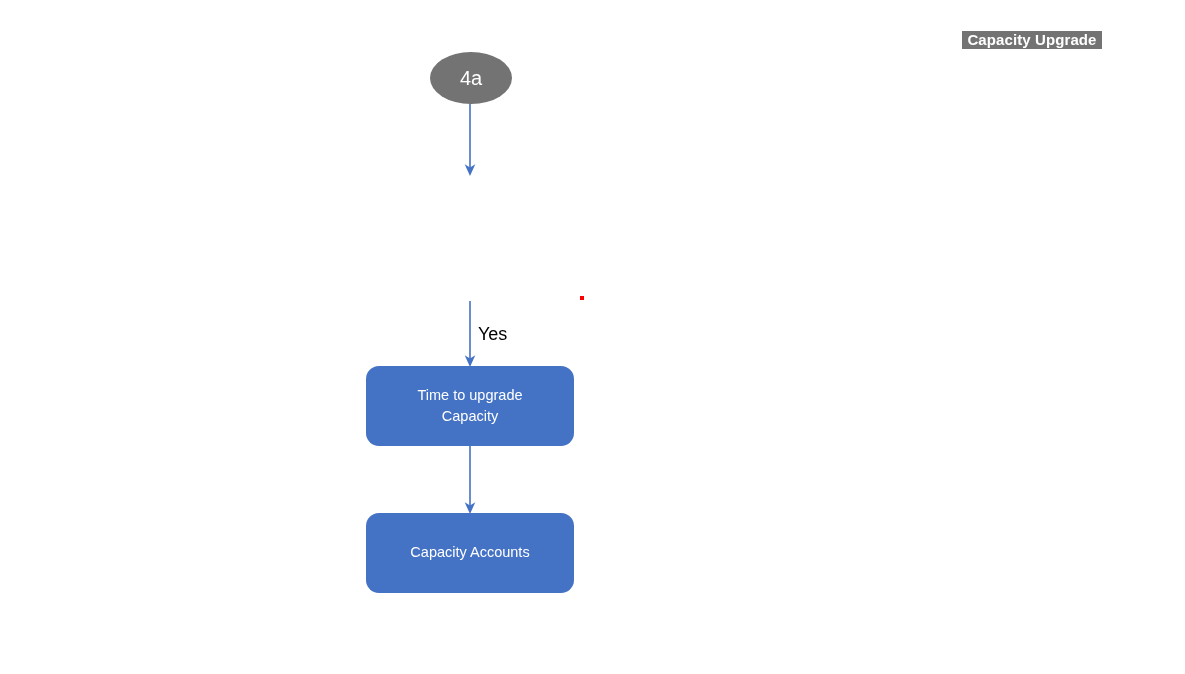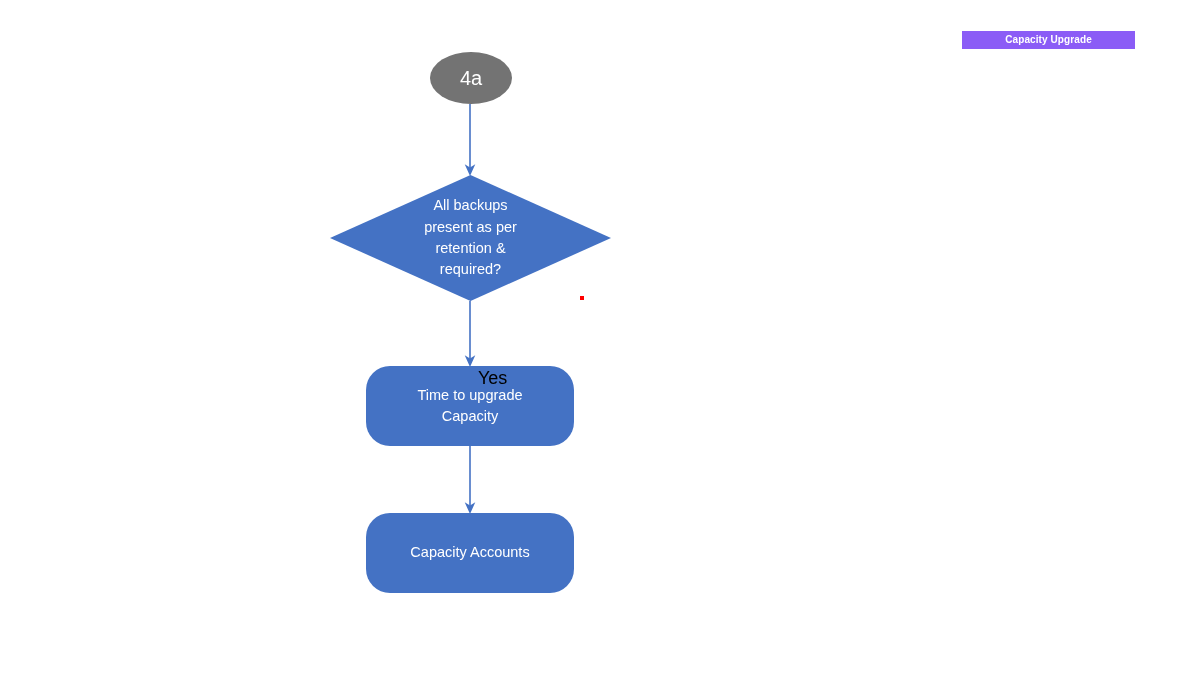--- a/index.html
+++ b/index.html
@@ -17,25 +17,25 @@
     height: 674px;
     background: #ffffff;
     overflow: hidden;
   }
 
   
   .banner {
     position: absolute;
     left: 962px;
     top: 31px;
-    width: 173px;
+    width: 140px;
     height: 18px;
-    background: #8b5cf6;
+    background: #737373;
     color: #ffffff;
-    font-size: 10px;
+    font-size: 15px;
     font-weight: bold;
     line-height: 18px;
     text-align: center;
     letter-spacing: 0.1px;
     white-space: nowrap;
   }
 
   
   .ellipse-node {
     position: absolute;
@@ -89,21 +89,21 @@
     text-align: center;
     white-space: pre-line;
   }
 
   
   .process-box {
     position: absolute;
     width: 208px;
     height: 80px;
     background: #4472C4;
-    border-radius: 24px;
+    border-radius: 13px;
     display: flex;
     align-items: center;
     justify-content: center;
   }
   .process-box .label {
     color: #ffffff;
     font-size: 14.5px;
     line-height: 1.48;
     text-align: center;
     white-space: pre-line;
@@ -123,21 +123,21 @@
   }
 
   
   .branch-label {
     position: absolute;
     color: #000000;
     font-size: 18px;
     line-height: 1;
     white-space: nowrap;
   }
-  #label-yes { left: 478px; top: 325px; margin-top: 44px; }
+  #label-yes { left: 478px; top: 325px; }
 
   
   .red-mark {
     position: absolute;
     left: 580px;
     top: 296px;
     width: 4px;
     height: 4px;
     background: #FF0000;
   }
@@ -164,29 +164,20 @@
 
     <g>
       <line x1="470" y1="446" x2="470" y2="508" stroke="#4472C4" stroke-width="1.6" marker-end="url(#arrowhead)"></line>
     </g>
   </svg>
 
   <div class="ellipse-node" id="node-start">
     <div class="label">4a</div>
   </div>
 
-  <div class="diamond-wrap" id="node-decision">
-    <svg width="281" height="126" viewBox="0 0 281 126" aria-hidden="true">
-      <polygon points="140.5,0 281,63 140.5,126 0,63" fill="#4472C4"></polygon>
-    </svg>
-    <div class="label">All backups
-present as per
-retention &amp;
-required?</div>
-  </div>
 
   <div class="process-box" id="box-upgrade">
     <div class="label">Time to upgrade
 Capacity</div>
   </div>
 
   <div class="process-box" id="box-accounts">
     <div class="label">Capacity Accounts</div>
   </div>
 

